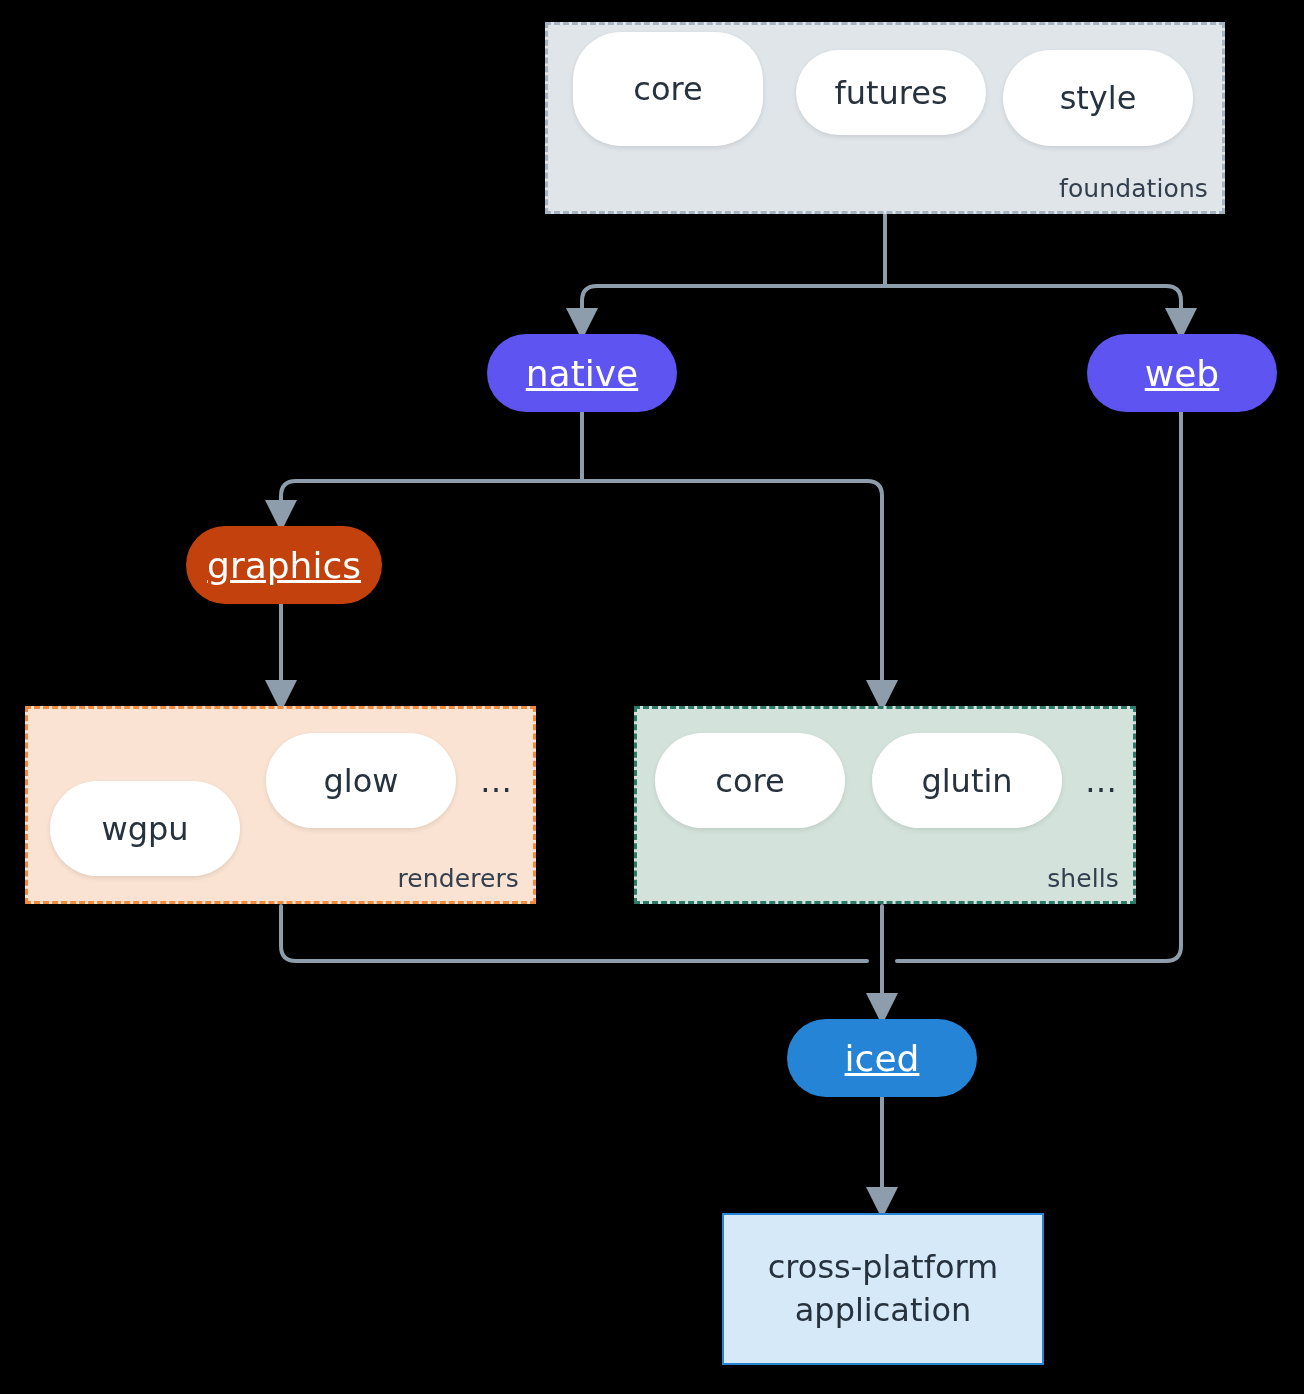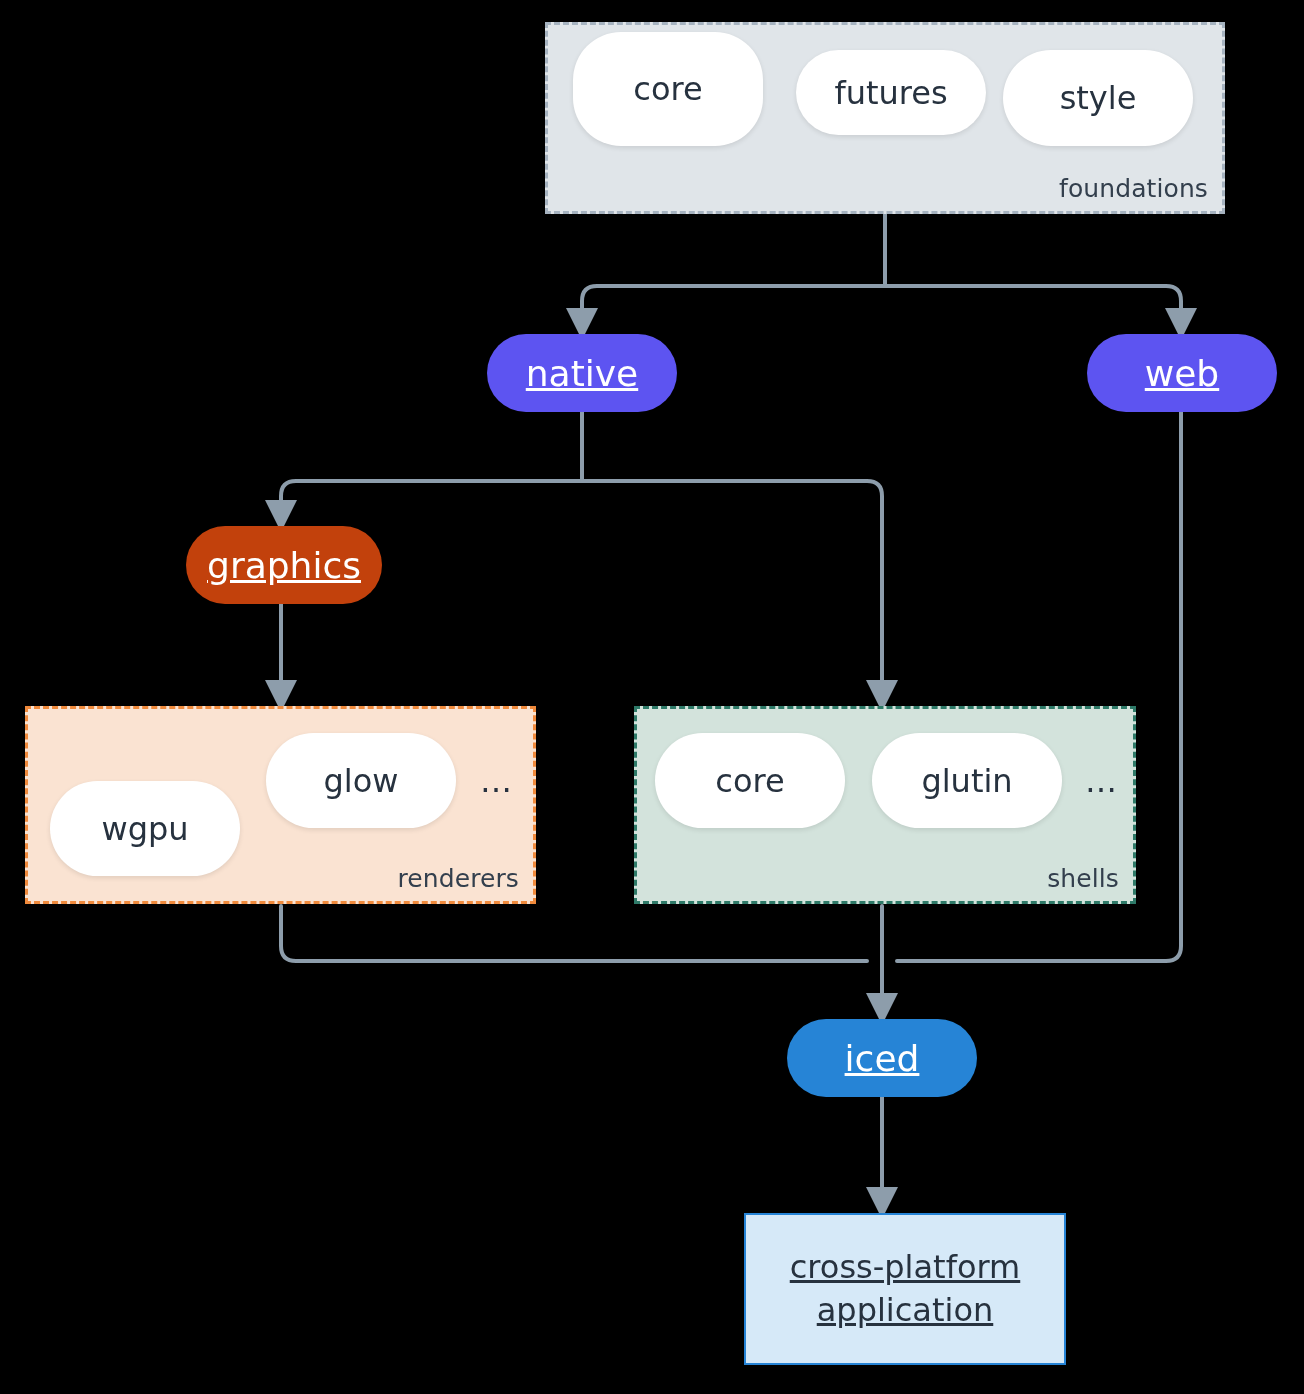--- a/index.html
+++ b/index.html
@@ -93,32 +93,31 @@
   }
   .node-native  { left: 487px;  top: 334px;  width: 190px; height: 78px; background: #5d54f1; }
   .node-web     { left: 1087px; top: 334px;  width: 190px; height: 78px; background: #5d54f1; }
   .node-graphics{ left: 186px;  top: 526px;  width: 196px; height: 78px; background: #c2410c; }
   .node-iced    { left: 787px;  top: 1019px; width: 190px; height: 78px; background: #2684d6; }
 
   
   .rect-node {
     position: absolute;
     box-sizing: border-box;
-    left: 744px; top: 1213px; width: 322px; height: 152px;
+    left: 722px; top: 1213px; width: 322px; height: 152px;
     background: #d6e9f8;
     border: 2px solid #2684d6;
     display: flex;
     flex-direction: column;
     align-items: center;
     justify-content: center;
     font-size: 32px;
     color: #27323f;
     line-height: 1.35;
     text-align: center;
-    text-decoration: underline;
   }
 </style>
 </head>
 <body>
 
 <div id="canvas">
 
   <svg class="edges" viewBox="0 0 1304 1394">
     <defs>
       <marker id="arrow" markerWidth="10" markerHeight="10" refX="6" refY="5" orient="auto" markerUnits="strokeWidth">

